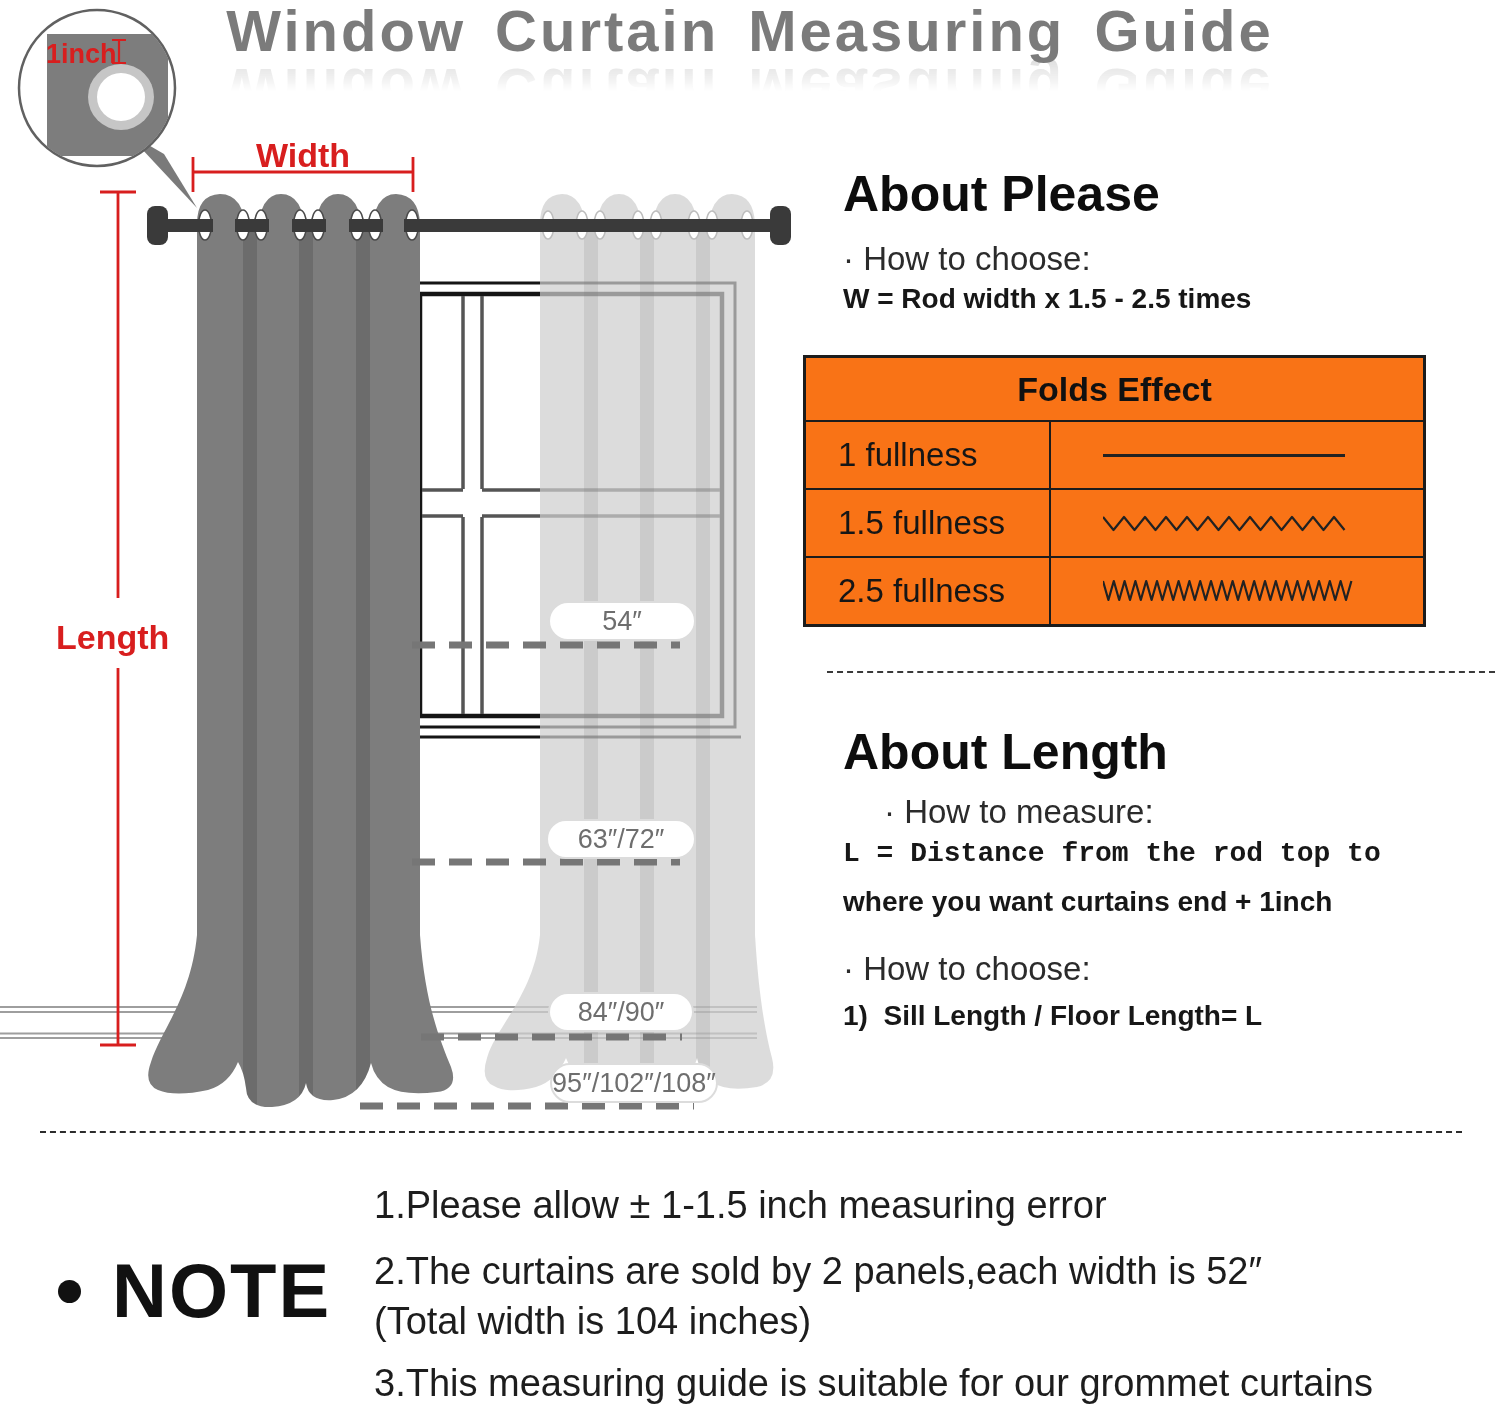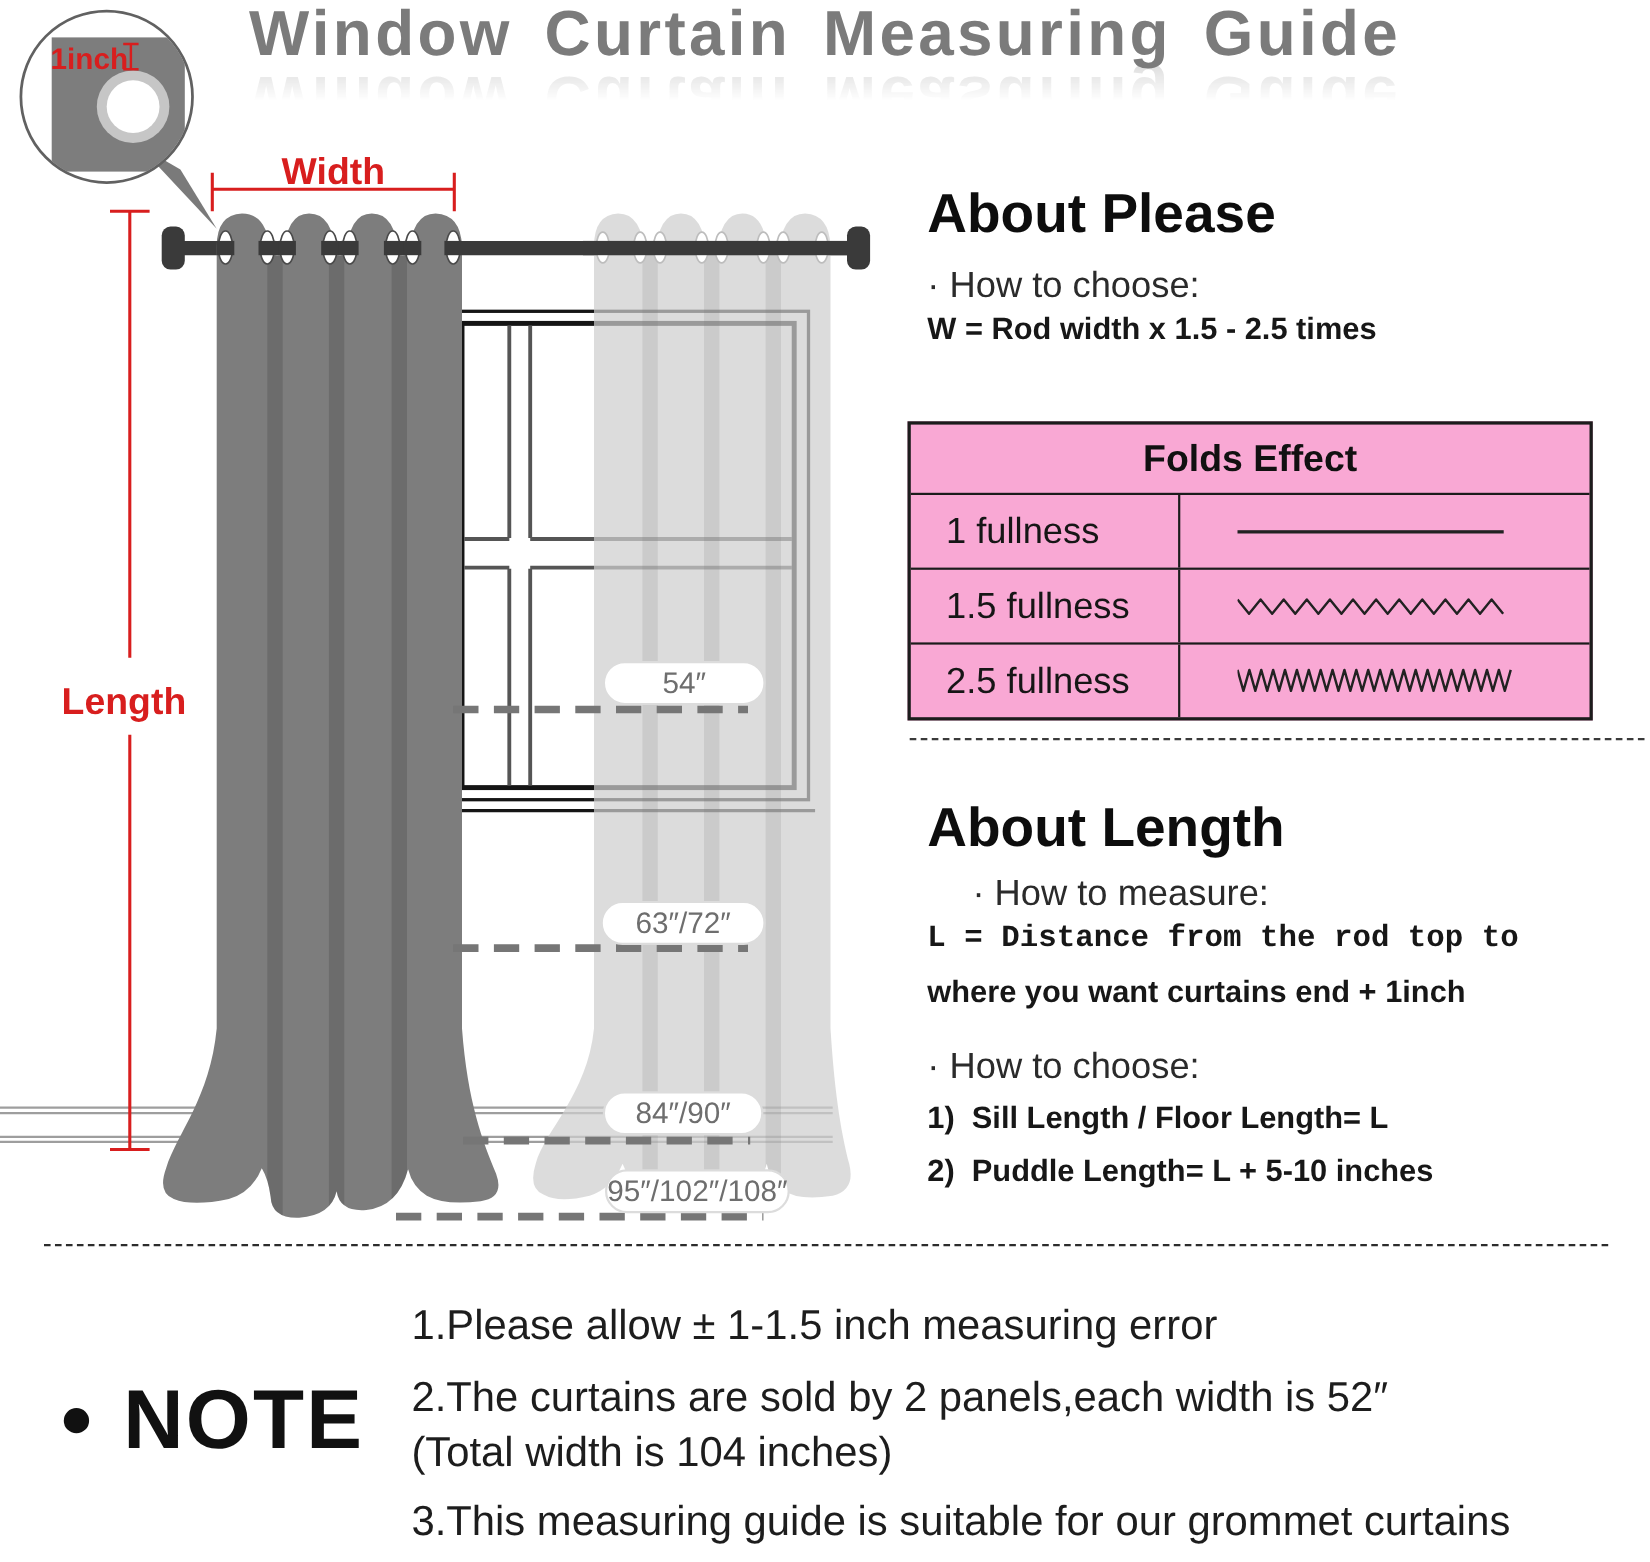--- a/index.html
+++ b/index.html
@@ -15,21 +15,21 @@
     transform:scaleY(-1);opacity:.3;
     -webkit-mask-image:linear-gradient(to top, rgba(0,0,0,.8) 0%, transparent 55%);
     mask-image:linear-gradient(to top, rgba(0,0,0,.8) 0%, transparent 55%);
   }
   
   .h2{font-size:50px;font-weight:bold;color:#0d0d0d;}
   .bullet-line{font-size:33px;color:#2b2b2b;}
   .formula{font-size:28px;font-weight:bold;color:#171717;white-space:pre;}
   .divider{border-top:2px dashed #3a3a3a;height:0;}
   
-  .folds-table{position:absolute;left:825px;top:355px;width:617px;border:3px solid #1c1c1c;background:#f9a8d4;margin-top:28px;}
+  .folds-table{position:absolute;left:803px;top:355px;width:617px;border:3px solid #1c1c1c;background:#f97316;}
   .ft-header{height:62px;line-height:62px;text-align:center;font-size:34px;font-weight:bold;color:#111;}
   .ft-row{display:flex;height:66px;border-top:2.5px solid #1c1c1c;}
   .ft-label{width:245px;border-right:2.5px solid #1c1c1c;font-size:33px;color:#161616;display:flex;align-items:center;padding-left:32px;box-sizing:border-box;}
   .ft-visual{flex:1;display:flex;align-items:center;padding-left:52px;}
   .fold-straight{width:242px;border-top:3px solid #222;}
   
   .note-dot{position:absolute;left:58px;top:1280px;width:23px;height:23px;border-radius:50%;background:#111;}
   .note-heading{position:absolute;left:112px;top:1247px;font-size:76px;font-weight:bold;letter-spacing:2px;color:#111;}
   .note-item{position:absolute;left:374px;font-size:38px;color:#1d1d1d;white-space:pre;}
 </style>
@@ -201,21 +201,20 @@
   </div>
 
   <div class="abs divider" style="left:827px;top:671px;width:668px;"></div>
 
   <div class="abs h2" style="left:843px;top:724px;">About Length</div>
   <div class="abs bullet-line" style="left:884px;top:793px;">· How to measure:</div>
   <div class="abs formula" style="left:843px;top:838px;font-family:Liberation Mono, monospace;">L = Distance from the rod top to</div>
   <div class="abs formula" style="left:843px;top:886px;">where you want curtains end + 1inch</div>
   <div class="abs bullet-line" style="left:843px;top:950px;">· How to choose:</div>
   <div class="abs formula" style="left:843px;top:1000px;">1)  Sill Length / Floor Length= L</div>
-  <div class="abs formula" style="left:843px;top:1049px;">2)  Puddle Length= L + 5-10 inches</div>
 
   <div class="abs divider" style="left:40px;top:1131px;width:1422px;border-top-color:#2c2c2c;"></div>
 
   <div class="note-dot"></div>
   <div class="note-heading">NOTE</div>
   <div class="note-item" style="top:1184px;">1.Please allow ± 1-1.5 inch measuring error</div>
   <div class="note-item" style="top:1250px;">2.The curtains are sold by 2 panels,each width is 52″</div>
   <div class="note-item" style="top:1300px;">(Total width is 104 inches)</div>
   <div class="note-item" style="top:1362px;">3.This measuring guide is suitable for our grommet curtains</div>
 

